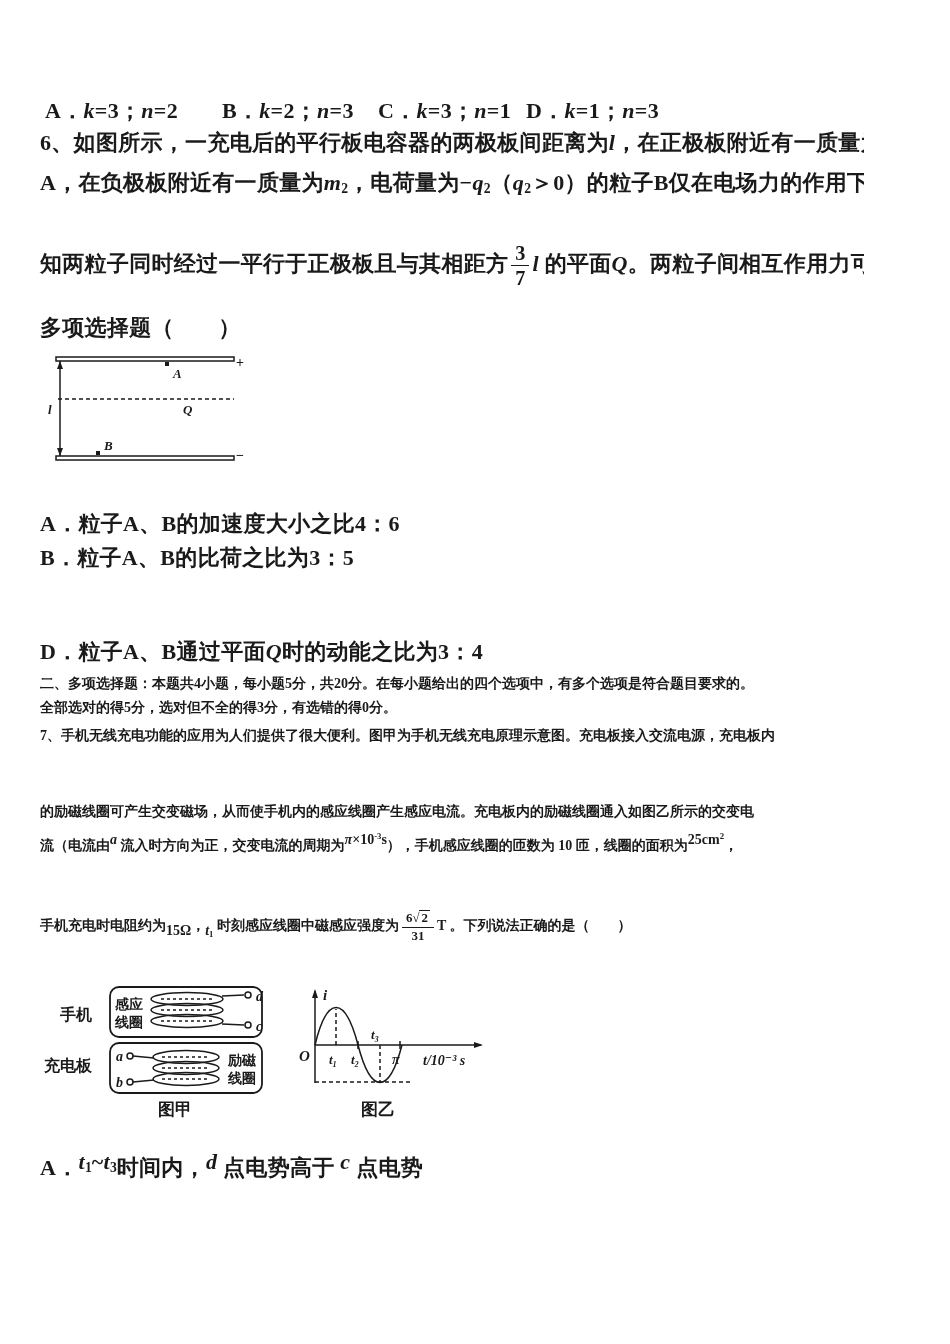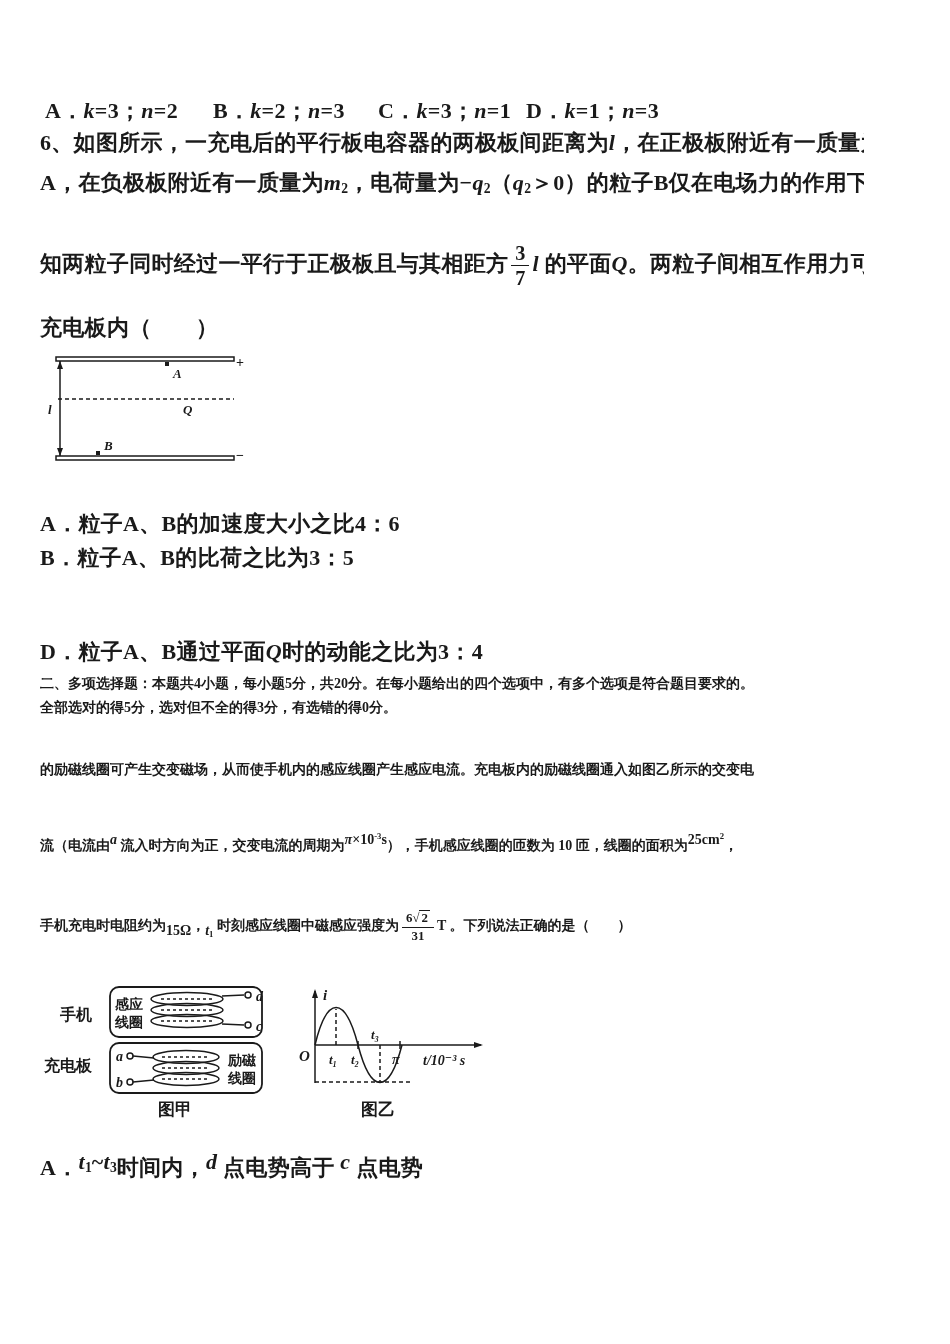--- a/index.html
+++ b/index.html
@@ -34,29 +34,29 @@
   svg text{fill:#1a1a1a;font-family:"Liberation Serif","DejaVu Serif",serif;font-weight:bold;}
   svg .ti{font-style:italic;}
 </style>
 </head>
 <body>
 
 <div class="page">
 
   <div class="line" style="top:99px">
     <span class="abs" style="left:5px">A．<span class="i">k</span>=3；<span class="i">n</span>=2</span>
-    <span class="abs" style="left:173px">B．<span class="i">k</span>=2；<span class="i">n</span>=3</span>
+    <span class="abs" style="left:182px">B．<span class="i">k</span>=2；<span class="i">n</span>=3</span>
     <span class="abs" style="left:338px">C．<span class="i">k</span>=3；<span class="i">n</span>=1</span>
     <span class="abs" style="left:486px">D．<span class="i">k</span>=1；<span class="i">n</span>=3</span>
   </div>
 
   <div class="line" style="top:131px">6、如图所示，一充电后的平行板电容器的两极板间距离为<span class="i">l</span>，在正极板附近有一质量为<span class="i">m</span><span class="sub">1</span>、电荷量为<span class="i">q</span><span class="sub">1</span>（<span class="i">q</span><span class="sub">1</span>&gt;0）的粒子</div>
   <div class="line" style="top:171px">A，在负极板附近有一质量为<span class="i">m</span><span class="sub">2</span>，电荷量为−<span class="i">q</span><span class="sub">2</span>（<span class="i">q</span><span class="sub">2</span>＞0）的粒子B仅在电场力的作用下两粒子同时从静止开始运动。已</div>
   <div class="line tall" style="top:238px">知两粒子同时经过一平行于正极板且与其相距方<span class="frac"><span class="fnum">3</span><span class="fden">7</span></span><span class="i">l</span> 的平面<span class="i">Q</span>。两粒子间相互作用力可忽略，不计粒子重力，则下列说</div>
-  <div class="line" style="top:316px">充电板内（　　）</div>
+  <div class="line" style="top:316px">多项选择题（　　）</div>
 
   <svg class="figure" style="left:46px;top:350px" width="200" height="122" viewBox="0 0 200 122">
     <rect x="10" y="7" width="178" height="4" class="st"></rect>
     <text x="190" y="17" font-size="14">+</text>
     <rect x="119" y="12" width="4" height="4" fill="#1a1a1a"></rect>
     <text x="127" y="28" class="ti" font-size="13">A</text>
     <line x1="12" y1="49" x2="188" y2="49" class="st dash"></line>
     <text x="137" y="64" class="ti" font-size="13">Q</text>
     <rect x="10" y="106" width="178" height="4" class="st"></rect>
     <text x="190" y="110" font-size="14">−</text>
@@ -68,21 +68,22 @@
     <text x="2" y="64" class="ti" font-size="13">l</text>
   </svg>
 
   <div class="line" style="top:512px">A．粒子A、B的加速度大小之比4：6</div>
   <div class="line" style="top:546px">B．粒子A、B的比荷之比为3：5</div>
   <div class="line" style="top:640px">D．粒子A、B通过平面<span class="i">Q</span>时的动能之比为3：4</div>
 
   <div class="line small" style="top:672px">二、多项选择题：本题共4小题，每小题5分，共20分。在每小题给出的四个选项中，有多个选项是符合题目要求的。</div>
   <div class="line small" style="top:696px">全部选对的得5分，选对但不全的得3分，有选错的得0分。</div>
 
-  <div class="line small" style="top:758px">的励磁线圈可产生交变磁场，从而使手机内的感应线圈产生感应电流。充电板内的励磁线圈通入如图乙所示的交变电</div>
+  <div class="line small" style="top:724px">7、手机无线充电功能的应用为人们提供了很大便利。图甲为手机无线充电原理示意图。充电板接入交流电源，充电板内</div>
+  <div class="line small" style="top:800px">的励磁线圈可产生交变磁场，从而使手机内的感应线圈产生感应电流。充电板内的励磁线圈通入如图乙所示的交变电</div>
   <div class="line small" style="top:824px">流（电流由<span class="i raise">a</span> 流入时方向为正，交变电流的周期为<span class="raise"><span class="i">π</span>×10<span class="sup">-3</span>s</span>），手机感应线圈的匝数为 10 匝，线圈的面积为<span class="raise">25cm<span class="sup">2</span></span>，</div>
   <div class="line small tall2" style="top:898px">手机充电时电阻约为<span class="low">15Ω</span>，<span class="low"><span class="i">t</span><span class="sub">1</span></span> 时刻感应线圈中磁感应强度为<span class="frac"><span class="fnum">6<span class="sqrt"><span class="rad">√</span><span class="radb">2</span></span></span><span class="fden">31</span></span>T 。下列说法正确的是（　　）</div>
 
   <svg class="figure" style="left:40px;top:983px" width="252" height="138" viewBox="0 0 252 138">
     <text x="20" y="37" font-size="16">手机</text>
     <rect x="70" y="4" width="152" height="50" rx="9" class="st2"></rect>
     <text x="75" y="26" font-size="14">感应</text>
     <text x="75" y="44" font-size="14">线圈</text>
     <ellipse cx="147" cy="16" rx="36" ry="6.5" class="st"></ellipse>
     <ellipse cx="147" cy="27" rx="36" ry="6.5" class="st"></ellipse>

